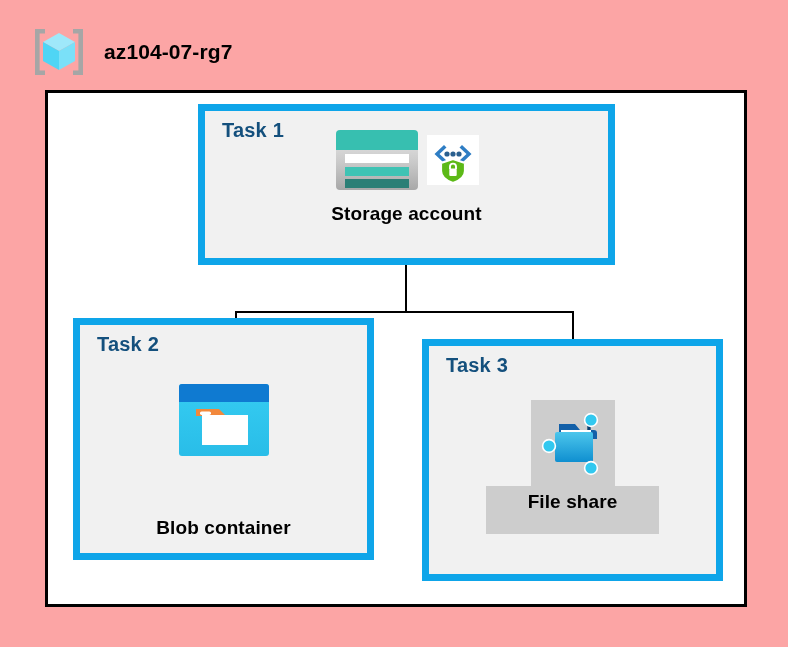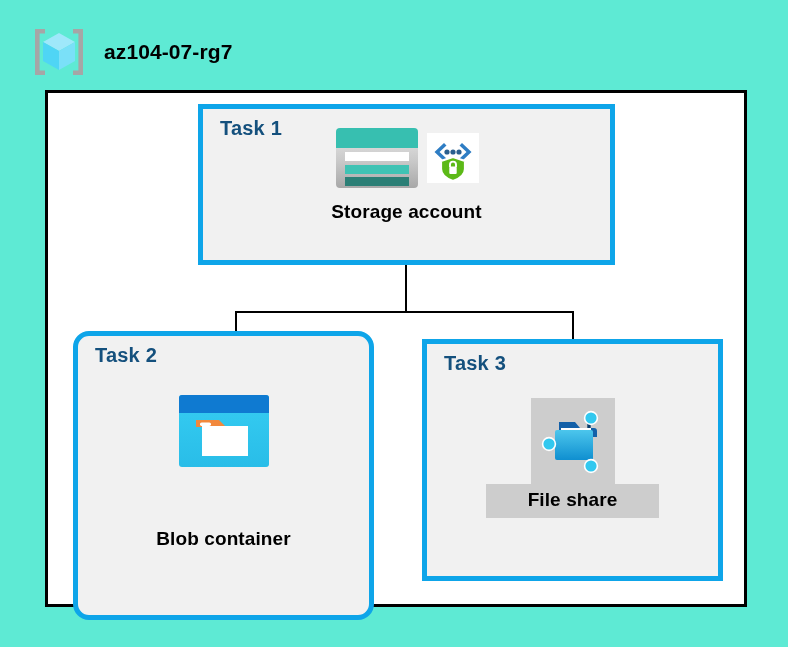--- a/index.html
+++ b/index.html
@@ -12,21 +12,21 @@
     height: 647px;
     background: #ffffff;
     font-family: "Liberation Sans", sans-serif;
     overflow: hidden;
   }
 
   #canvas {
     position: relative;
     width: 788px;
     height: 647px;
-    background: #5eead4;
+    background: #fca5a5;
   }
 
   
   .title-row {
     position: absolute;
     left: 32px;
     top: 26px;
     height: 52px;
     display: flex;
     align-items: center;
@@ -54,25 +54,25 @@
     height: 517px;
     border: 3px solid #000000;
     box-sizing: border-box;
     background: #ffffff;
   }
 
   
   .task-box {
     position: absolute;
     background: #f1f1f1;
-    border: 5px solid #0ea5e9;
+    border: 7px solid #0ea5e9;
     box-sizing: border-box;
   }
   #task-1-box { left: 198px; top: 104px; width: 417px; height: 161px; }
-  #task-2-box { left: 73px;  top: 331px; width: 301px; height: 289px; border-radius: 16px; }
+  #task-2-box { left: 73px;  top: 318px; width: 301px; height: 242px; }
   #task-3-box { left: 422px; top: 339px; width: 301px; height: 242px; }
 
   .task-label {
     position: absolute;
     left: 17px;
     top: 8px;
     font-size: 20px;
     font-weight: bold;
     color: #14507d;
     letter-spacing: 0.2px;
@@ -122,21 +122,21 @@
   }
   .fs-icon-plate {
     background: #cdcdcd;
     padding: 6px;
     display: flex;
     align-items: center;
     justify-content: center;
   }
   .fs-caption-plate {
     background: #cdcdcd;
-    padding: 5px 42px 7px 42px;
+    padding: 5px 42px 21px 42px;
     margin-top: -2px;
   }
 
   
   .conn {
     position: absolute;
     background: #000000;
   }
   .conn-v { width: 2px; }
   .conn-h { height: 2px; }

